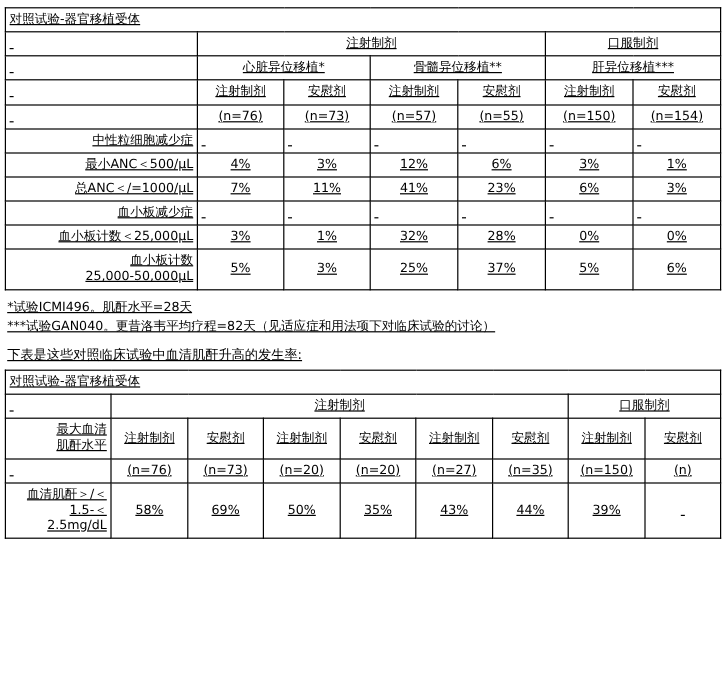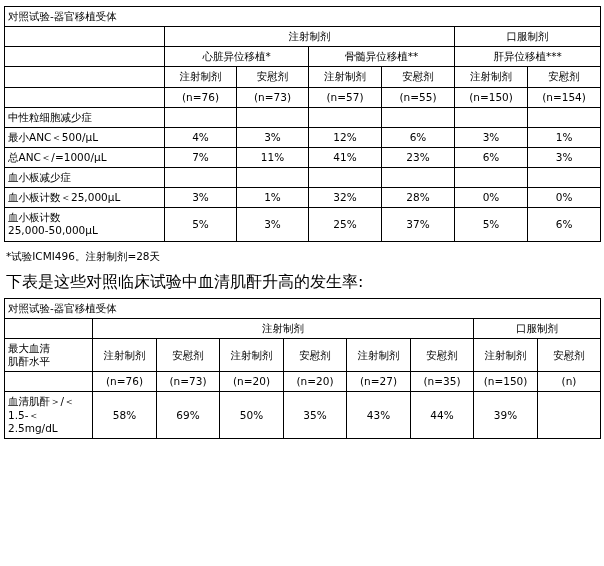--- a/index.html
+++ b/index.html
@@ -14,50 +14,51 @@
     color: #000;
     font-size: 11px;
     overflow: hidden;
   }
   .page {
     width: 604px;
     height: 566px;
     position: relative;
     box-sizing: border-box;
     padding: 6px 17px 0 4px;
+    text-decoration: underline;
   }
   table.doc {
     border-collapse: collapse;
     width: 596px;
     table-layout: fixed;
   }
   table.doc td, table.doc th {
     border: 1px solid #000;
     padding: 3px 3px;
     font-weight: normal;
     font-size: 10.5px;
     line-height: 1.25;
     vertical-align: middle;
   }
   .ctr { text-align: center; }
-  .lft { text-align: left; }
+  .lft { text-align: right; }
   .title-cell {
     text-align: left;
     font-size: 11px;
     padding: 3px 4px;
   }
   .notes {
     margin: 6px 2px 0 2px;
     font-size: 10.5px;
     line-height: 1.55;
   }
   .notes div { white-space: nowrap; }
   .lead {
     margin: 8px 2px 5px 2px;
-    font-size: 16px;
+    font-size: 11px;
   }
   .tall { height: 26px; }
 </style>
 </head>
 <body>
 
 <div class="page">
 
   <table class="doc">
     <colgroup>
@@ -156,21 +157,22 @@
         <td class="ctr">3%</td>
         <td class="ctr">25%</td>
         <td class="ctr">37%</td>
         <td class="ctr">5%</td>
         <td class="ctr">6%</td>
       </tr>
     </tbody>
   </table>
 
   <div class="notes">
-    <div>*试验ICMI496。注射制剂=28天</div>
+    <div>*试验ICMI496。肌酐水平=28天</div>
+    <div>***试验GAN040。更昔洛韦平均疗程=82天（见适应症和用法项下对临床试验的讨论）</div>
   </div>
 
   <div class="lead">下表是这些对照临床试验中血清肌酐升高的发生率:</div>
 
   <table class="doc">
     <colgroup>
       <col style="width:88px">
       <col style="width:64px">
         <col style="width:63px">
       <col style="width:64px">

